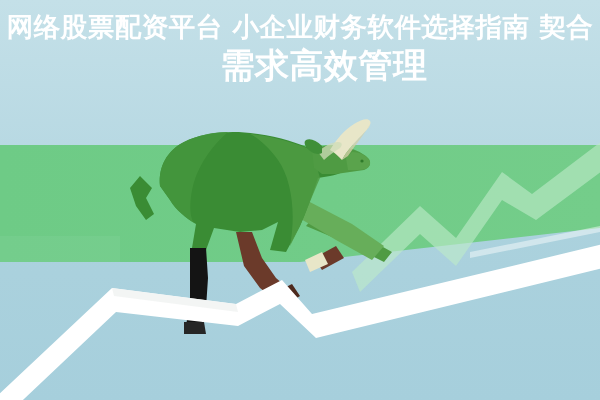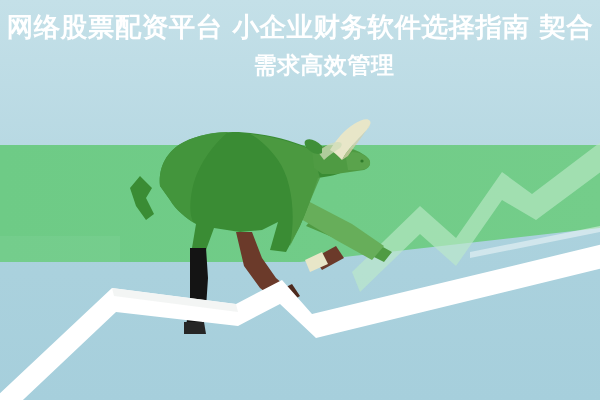--- a/index.html
+++ b/index.html
@@ -32,21 +32,21 @@
     color:#ffffff;
     font-size:27px;
     font-weight:bold;
     line-height:38px;
     letter-spacing:0.5px;
     white-space:nowrap;
     text-align:center;
     font-family:"DejaVu Sans", "Liberation Sans", sans-serif;
   }
   .hl-line.l1 { font-size:26.5px; }
-  .hl-line.l2 { font-size:23px;margin-left:48px; }
+  .hl-line.l2 { font-size:34px;margin-left:48px; }
 </style>
 </head>
 <body>
 
 <div id="banner">
 
   <div id="artboard">
     <svg viewBox="0 0 600 400" xmlns="http://www.w3.org/2000/svg" shape-rendering="geometricPrecision">
       <defs>
         <linearGradient id="skyGradTop" x1="0" y1="0" x2="0" y2="1">

